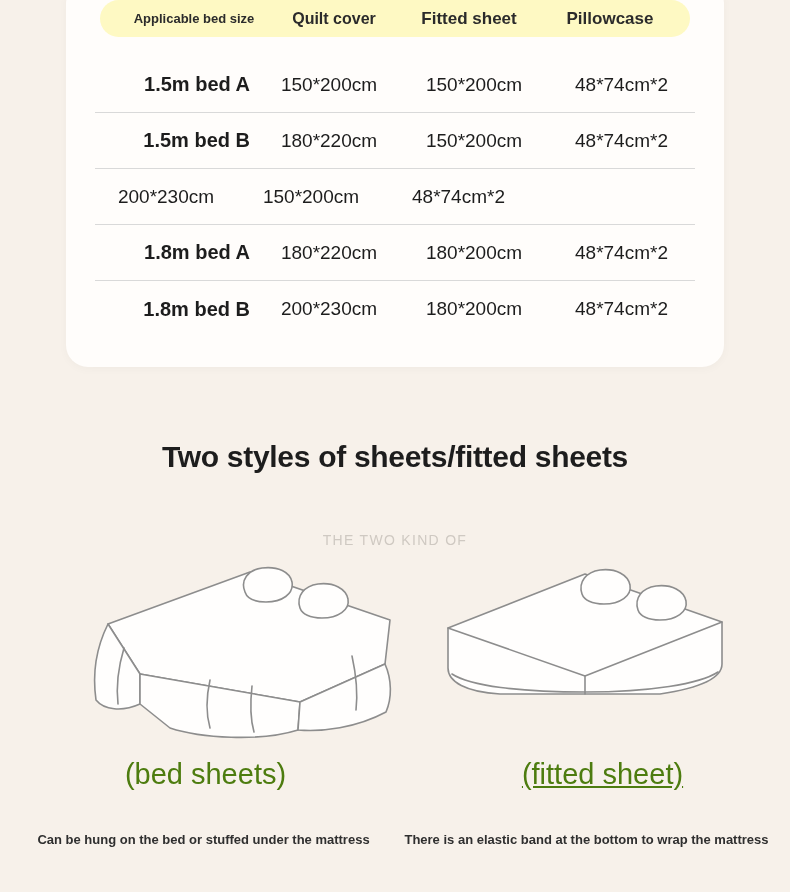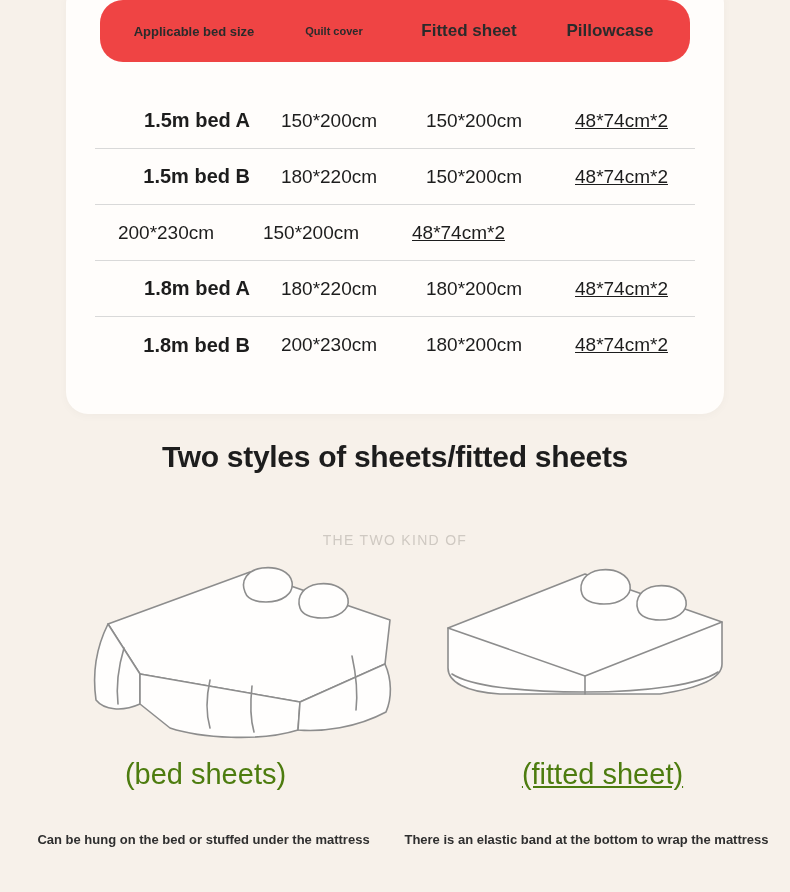--- a/index.html
+++ b/index.html
@@ -23,41 +23,41 @@
     width: 658px;
     background: #fffdfb;
     border-radius: 22px;
     box-shadow: 0 2px 10px rgba(0,0,0,0.03);
     padding: 18px 0 26px 0;
   }
 
   .table-header {
     margin: 0 auto;
     width: 590px;
-    height: 62px;
-    background: #ef4444;
+    height: 37px;
+    background: #fef9c3;
     border-radius: 23px;
     display: flex;
     align-items: center;
     box-sizing: border-box;
     padding: 0 14px;
   }
   .th {
     color: #2b2b2b;
     font-weight: bold;
     text-align: center;
     white-space: nowrap;
   }
   .th-0 { width: 160px; font-size: 13px; }
-  .th-1 { width: 120px; font-size: 11px; }
+  .th-1 { width: 120px; font-size: 16px; }
   .th-2 { width: 150px; font-size: 17px; }
   .th-3 { width: 132px; font-size: 17px; }
 
   .table-body {
-    margin: 15px auto;
+    margin: 4px auto;
     width: 600px;
     padding-top: 16px;
   }
   .trow {
     display: flex;
     align-items: center;
     height: 56px;
     border-bottom: 1px solid #d9d9d9;
     box-sizing: border-box;
   }
@@ -73,21 +73,21 @@
     font-weight: bold;
     text-align: right;
     padding-right: 8px;
     box-sizing: border-box;
   }
   .td-val {
     width: 142px;
     font-size: 19px;
   }
   .td-val.mid { width: 148px; }
-  .td-val.last { width: 147px; text-decoration: underline; }
+  .td-val.last { width: 147px; }
 
   
   .styles-title {
     position: absolute;
     top: 440px;
     left: 0;
     width: 790px;
     text-align: center;
     font-size: 30px;
     font-weight: bold;

